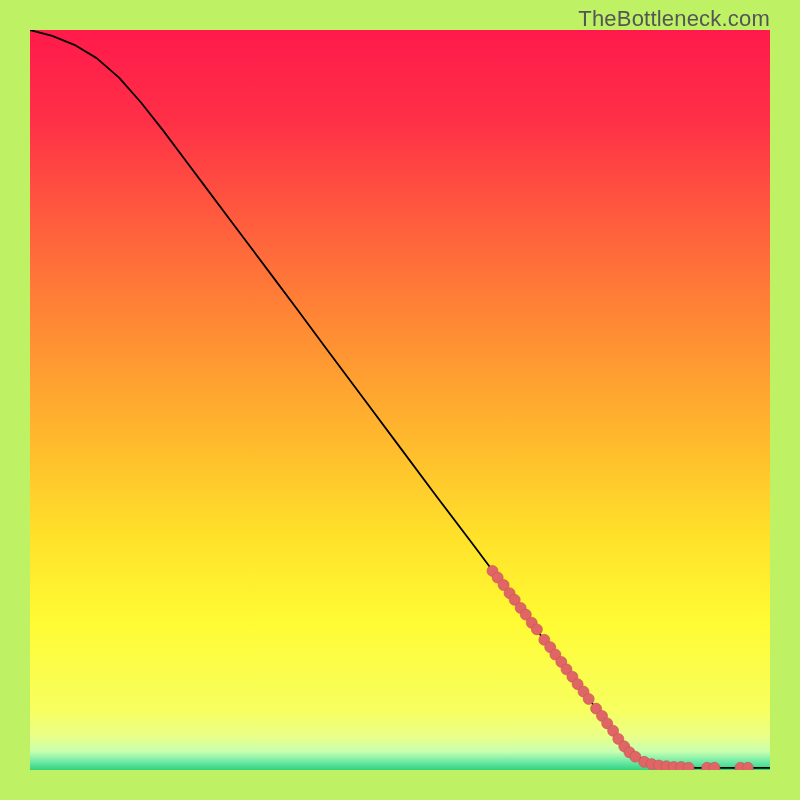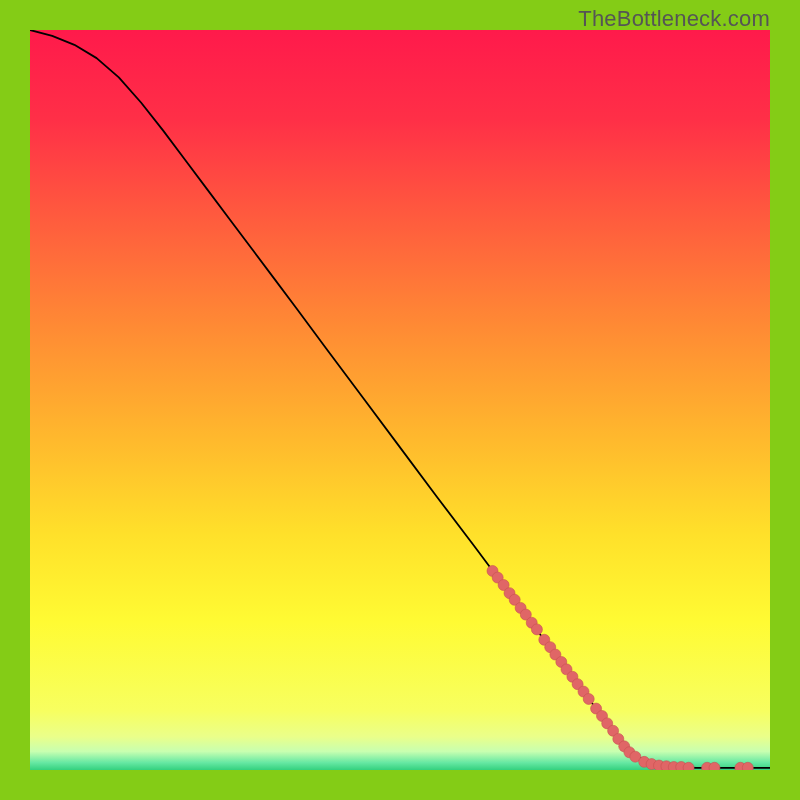--- a/index.html
+++ b/index.html
@@ -10,21 +10,21 @@
     background: #000;
     overflow: hidden;
     font-family: Arial, Helvetica, sans-serif;
   }
   .frame {
     position: absolute;
     left: 0;
     top: 0;
     width: 800px;
     height: 800px;
-    background: #84cc16;
+    background: #bef264;
   }
   .plot-area {
     position: absolute;
     left: 30px;
     top: 30px;
     width: 740px;
     height: 740px;
     overflow: hidden;
   }
   .gradient-bg {

